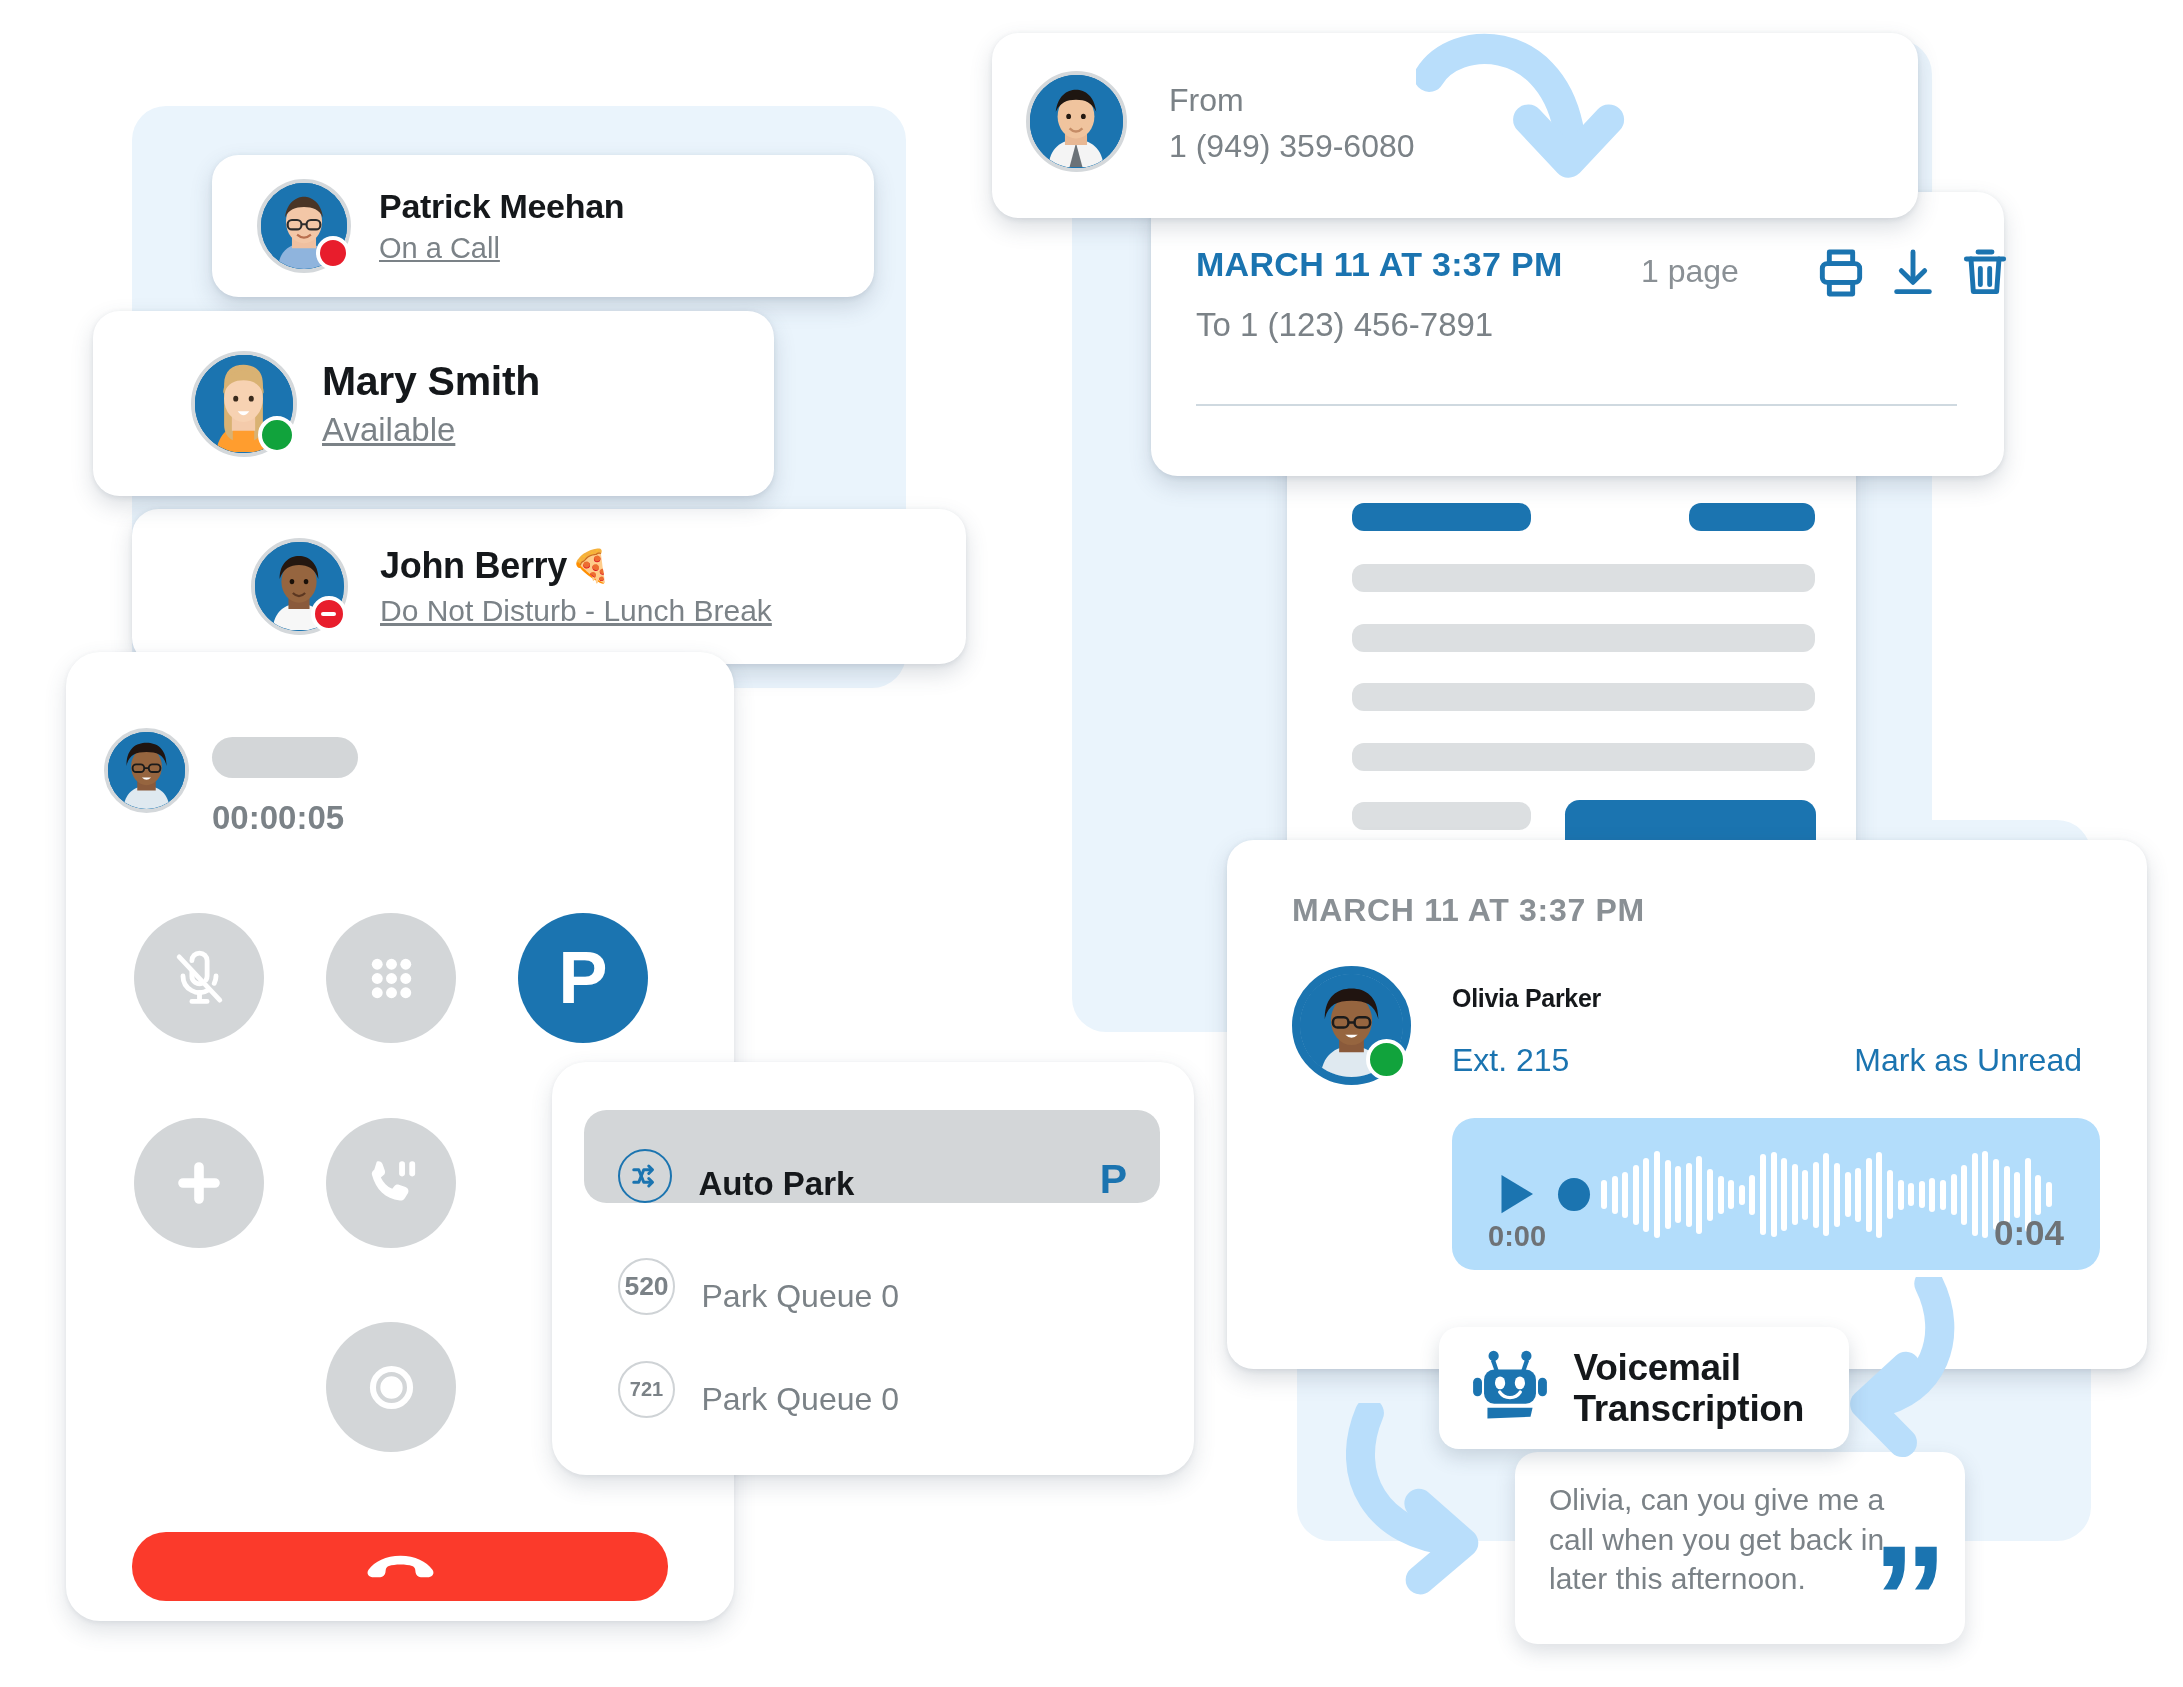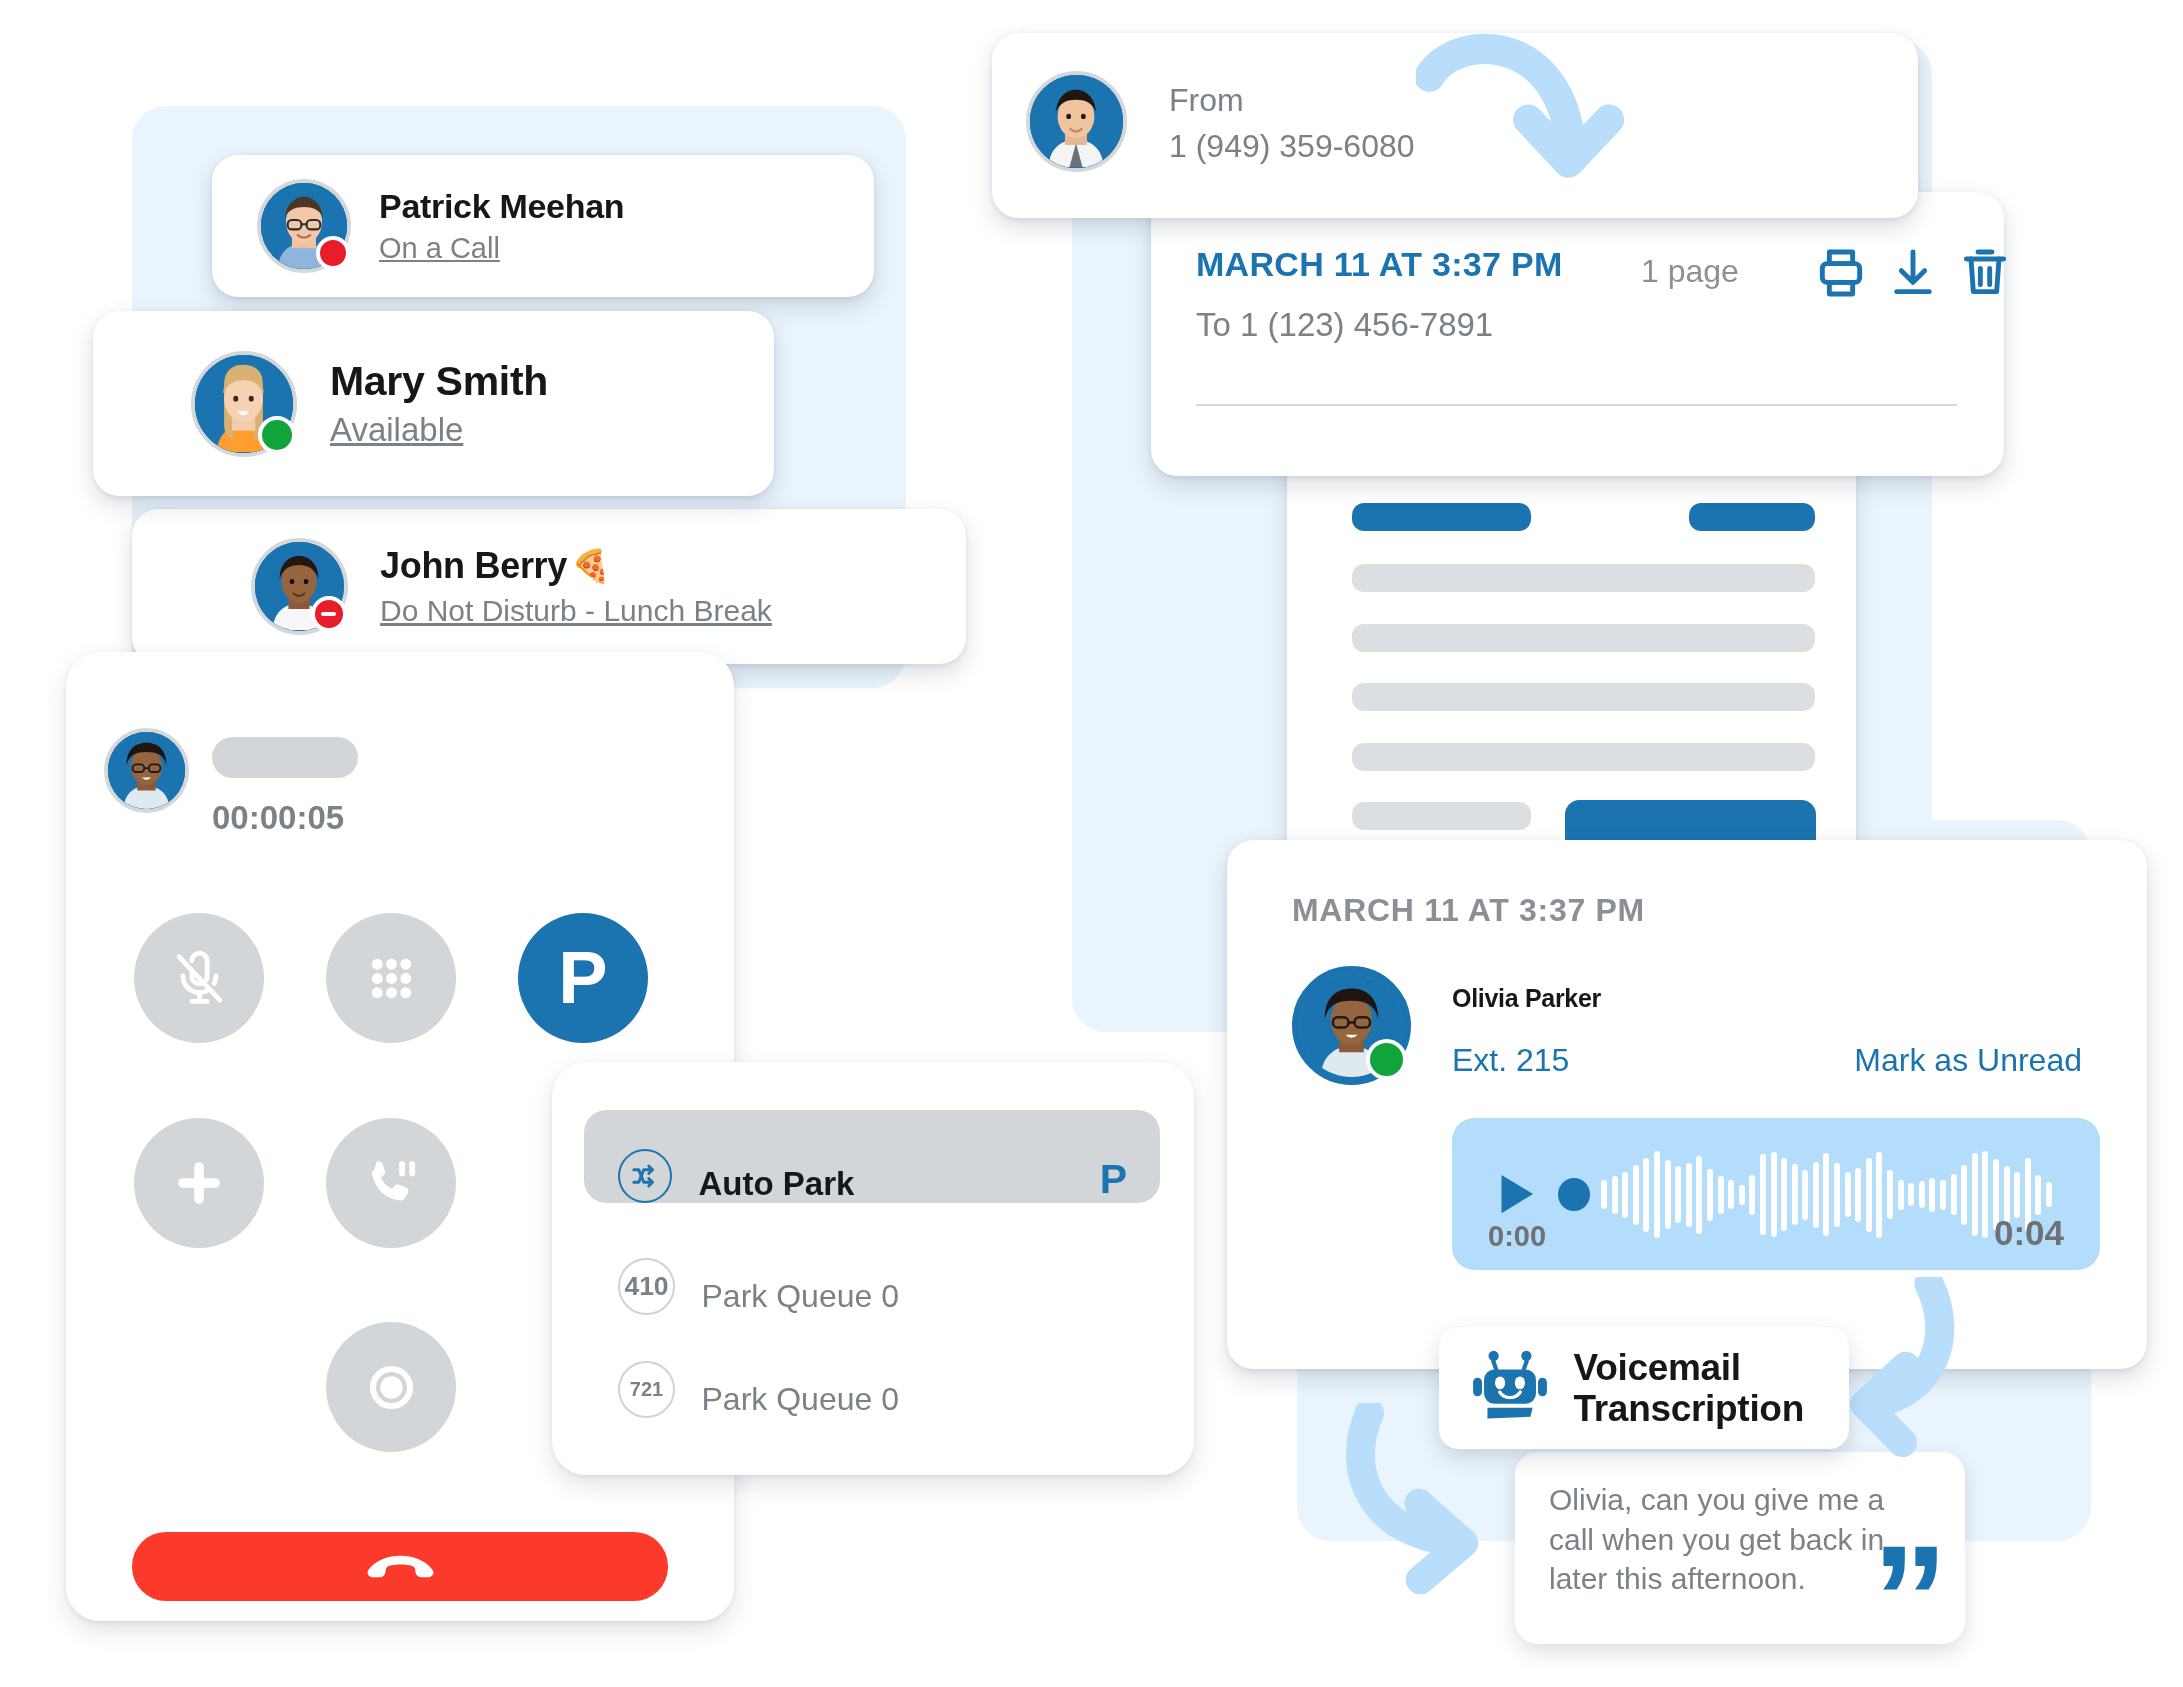--- a/index.html
+++ b/index.html
@@ -172,21 +172,21 @@
           <path d="M38 64h24v14H38z" fill="#f4cbab"></path>
           <ellipse cx="50" cy="45" rx="20" ry="24" fill="#f7d2b2"></ellipse>
           <path d="M29 40c1-17 12-24 21-24s20 7 21 24c-5-11-12-14-21-14s-16 3-21 14z" fill="#d9b273"></path>
           <ellipse cx="42" cy="45" rx="2.6" ry="3" fill="#3a2a1c"></ellipse>
           <ellipse cx="58" cy="45" rx="2.6" ry="3" fill="#3a2a1c"></ellipse>
           <path d="M44 58q6 8 12 0z" fill="#fff"></path>
         </svg>
       </div>
       <div class="dot green" style="width:38px; height:38px;"></div>
     </div>
-    <div style="margin-left:33px;">
+    <div style="margin-left:25px;">
       <div class="contact-name" style="font-size:41px;">Mary Smith</div>
       <div class="contact-status" style="font-size:33px; margin-top:6.6px;">Available</div>
     </div>
   </div>
 
   <div class="card contact-card" style="left:132px; top:509px; width:834px; height:155px; padding-left:119px;">
     <div class="avatar" style="width:97px; height:97px;">
       <div class="face">
         <svg width="88" height="88" viewBox="0 0 100 100">
           <rect width="100" height="100" fill="#1b74b0"></rect>
@@ -384,21 +384,21 @@
             <path d="M3 17h4l4-10h6"></path>
           <path d="M15 4l3 3-3 3"></path>
             <path d="M15 14l3 3-3 3"></path>
         </svg>
       </span>
       <span class="park-label dark" style="margin-left:26.5px; font-size:33px;">Auto Park</span>
       <span class="park-p" style="position:absolute; right:33px; font-size:41px;">P</span>
     </div>
 
     <div class="park-row" style="left:66px; top:187px; width:543px; height:66px;">
-      <span class="circle-out" style="width:57px; height:57px; font-size:26.5px;">410</span>
+      <span class="circle-out" style="width:57px; height:57px; font-size:26.5px;">520</span>
       <span class="park-label" style="margin-left:26.5px; font-size:32px;">Park Queue 0</span>
     </div>
 
     <div class="park-row" style="left:66px; top:290px; width:543px; height:66px;">
       <span class="circle-out" style="width:57px; height:57px; font-size:20px;">721</span>
       <span class="park-label" style="margin-left:26.5px; font-size:32px;">Park Queue 0</span>
     </div>
   </div>
 
   <div class="card" style="left:1227px; top:840px; width:920px; height:529px; z-index:9;">

